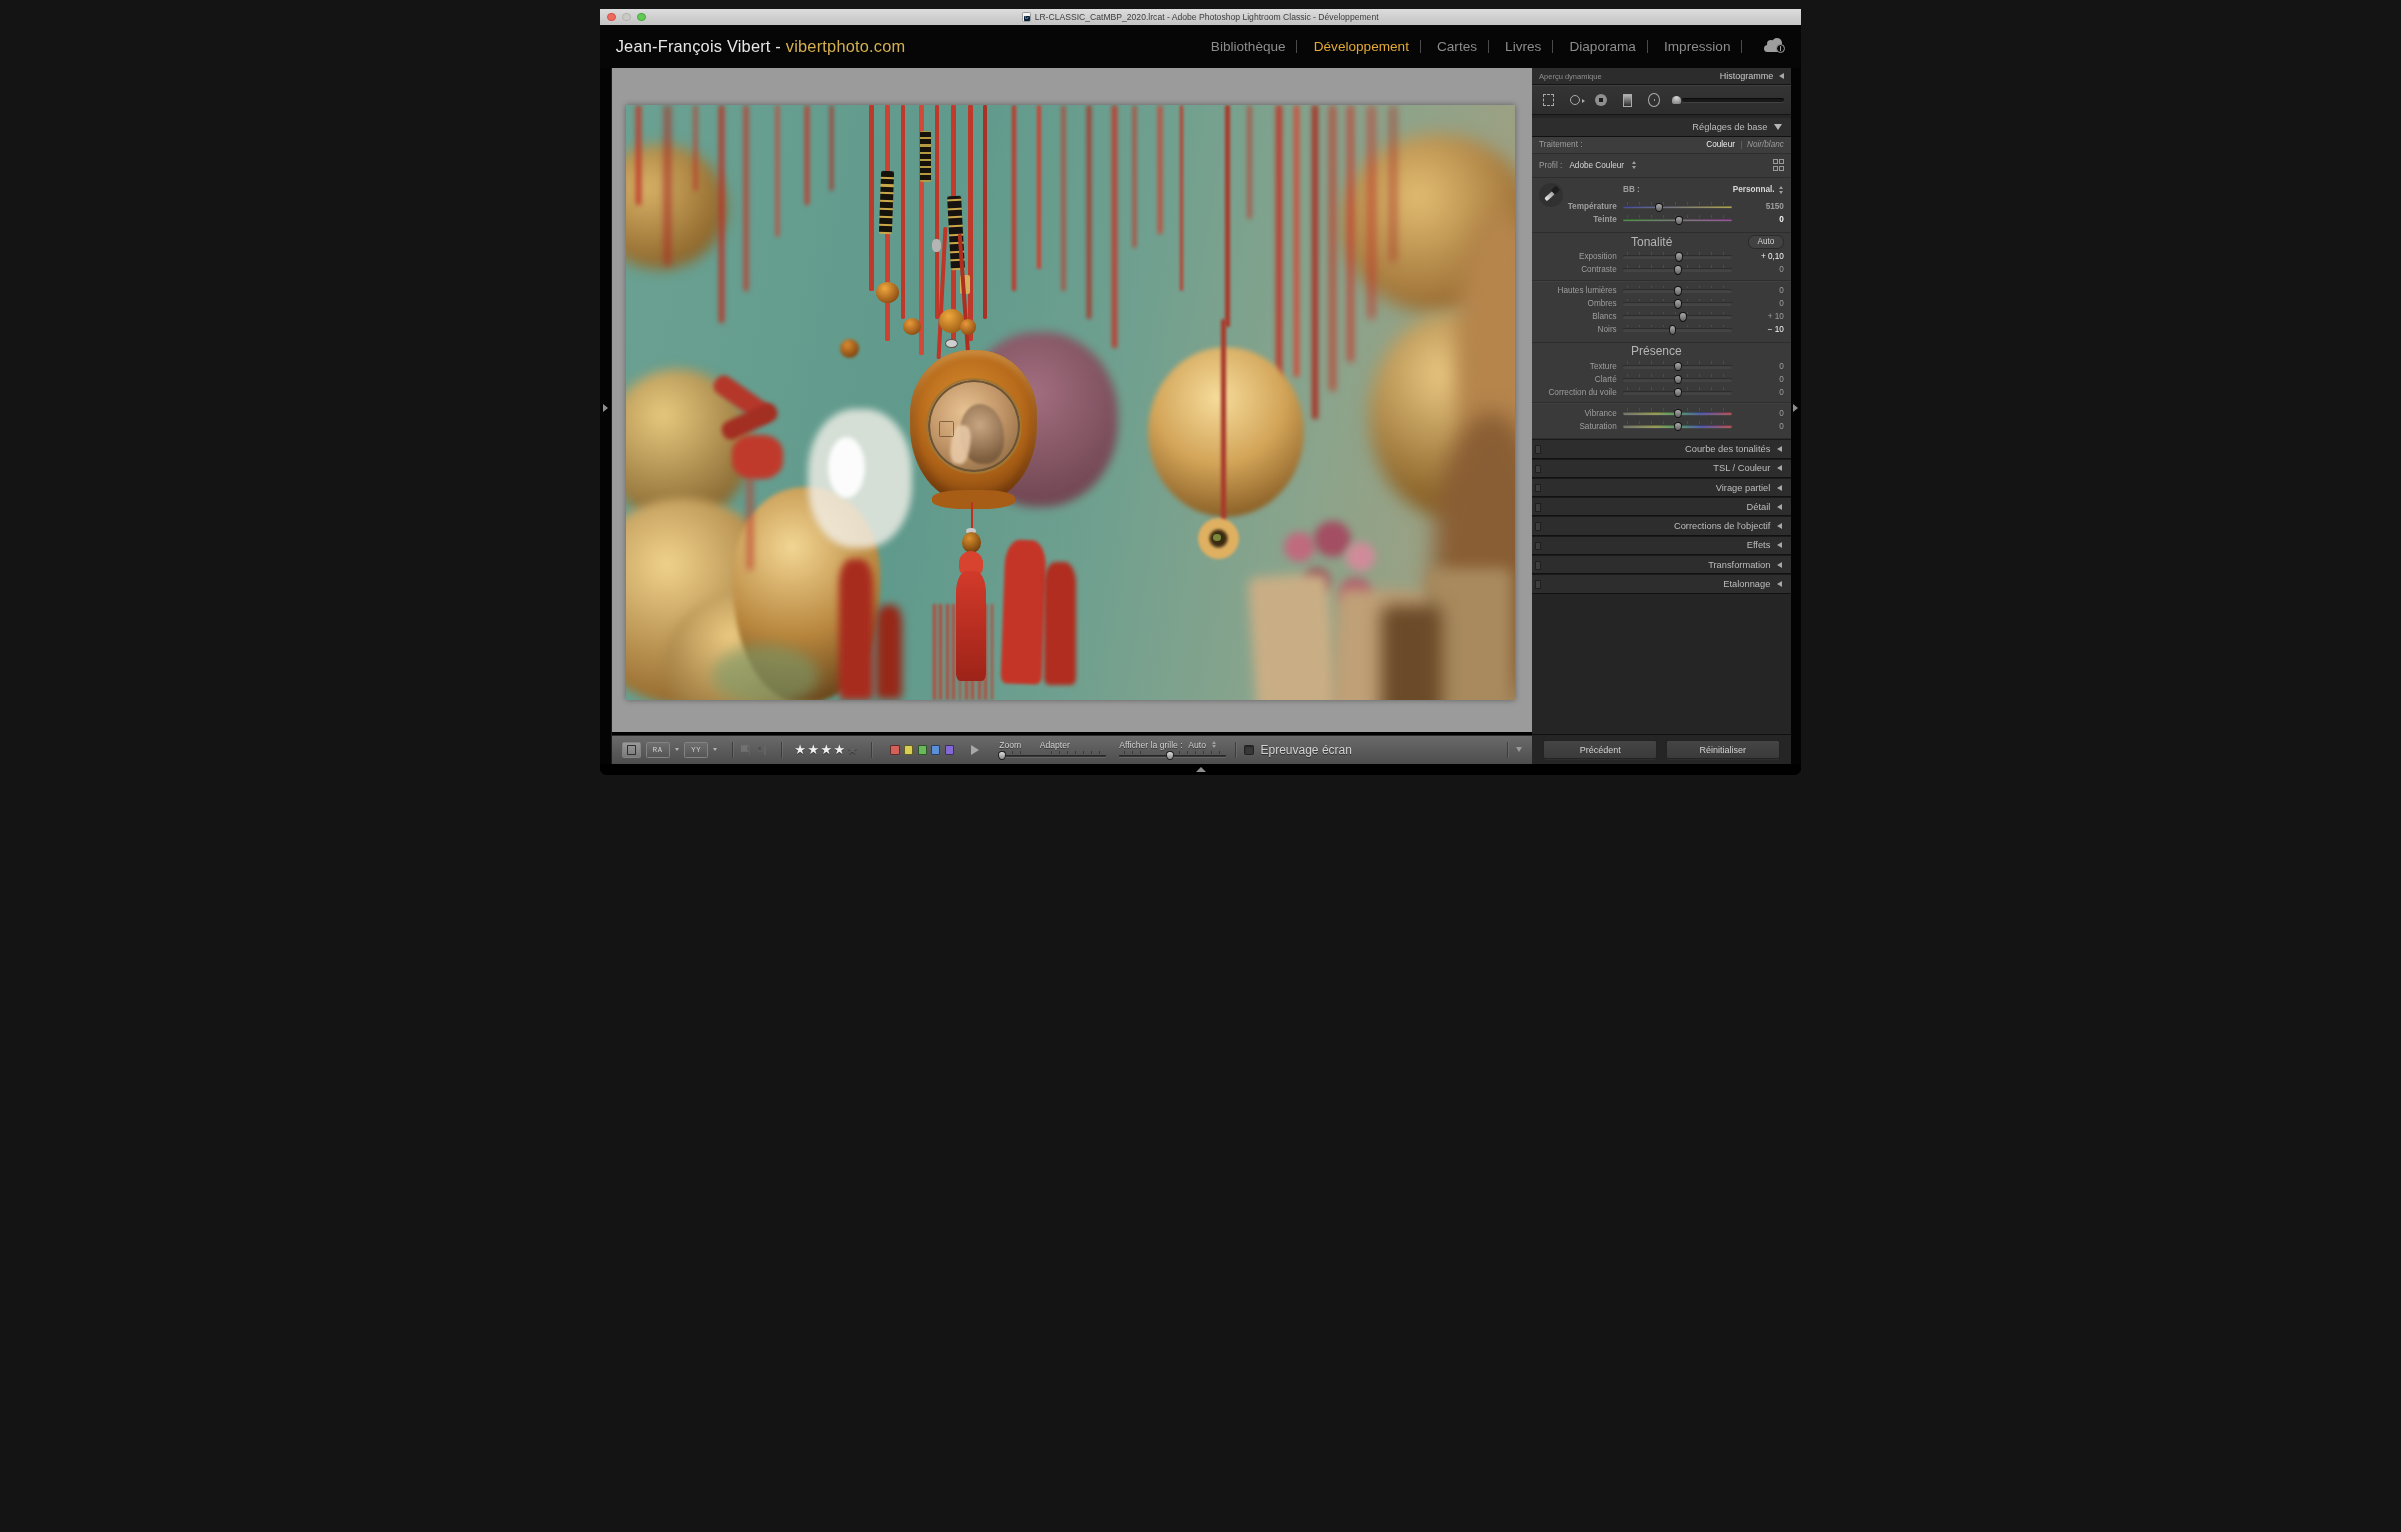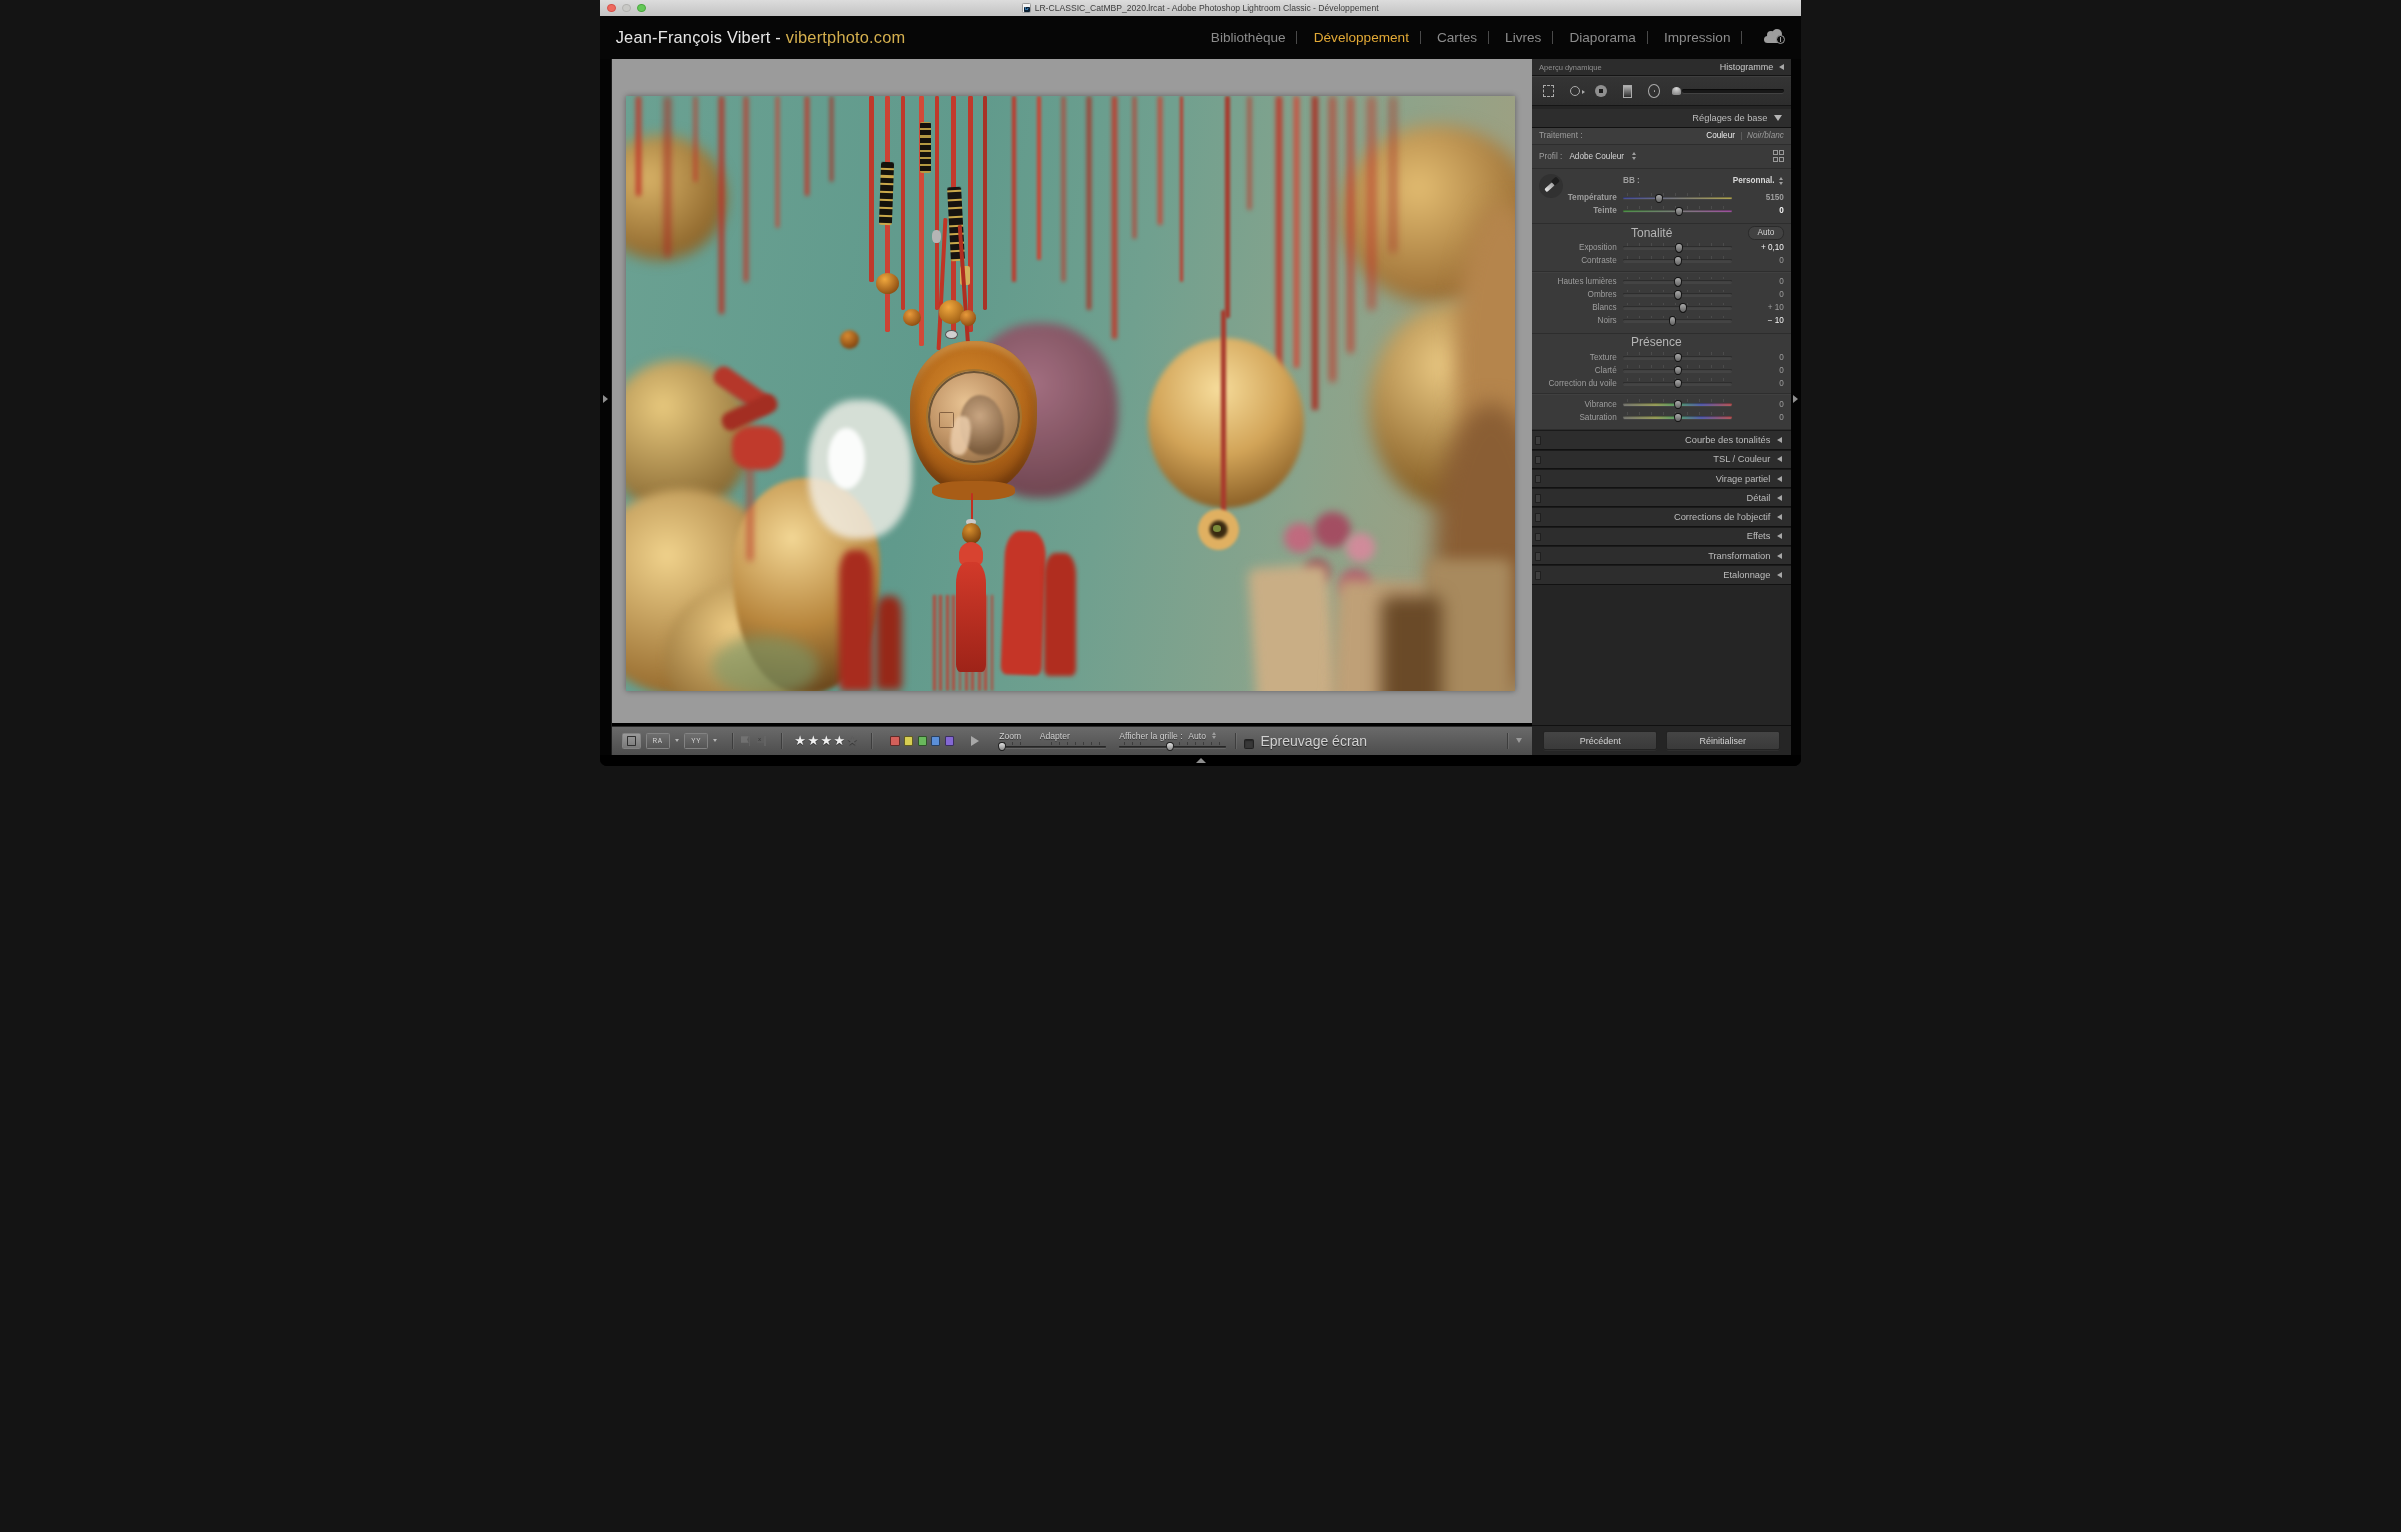--- a/index.html
+++ b/index.html
@@ -1,18 +1,18 @@
 <!DOCTYPE html>
 <html style="font-size:11.4px"><head>
 <meta charset="utf-8">
 <style>
   html,body{margin:0;padding:0;background:#141414;}
   *{box-sizing:border-box;}
   body{font-family:"Liberation Sans",sans-serif;-webkit-font-smoothing:antialiased;}
-  .screen{position:relative;width:1201px;height:766px;margin:0 auto;background:#000;
+  .screen{position:relative;width:1201px;height:766px;margin:9px auto;background:#000;
           border-radius:0 0 7.1px 7.1px;overflow:hidden;}
 
   
   .titlebar{position:absolute;left:0;top:0;width:100%;height:15.7px;
     background:linear-gradient(#dcdcdc,#c3c3c3);display:flex;align-items:center;}
   .lights{position:absolute;left:7.1px;top:0;height:15.7px;display:flex;align-items:center;gap:6.4px;}
   .light{width:8.6px;height:8.6px;border-radius:50%;}
   .light.red{background:#ee6a5f;border:0.7px solid #d5524b;}
   .light.gray{background:#c9c9c6;border:0.7px solid #b2b2af;}
   .light.green{background:#64c857;border:0.7px solid #4aa73e;}
@@ -97,21 +97,21 @@
     background:#3f3f3f;box-shadow:inset 0 0.7px 1.4px rgba(0,0,0,.6),0 0.7px 0 rgba(255,255,255,.15);}
   .mini-thumb{position:absolute;top:0;width:7.9px;height:9.3px;margin-left:-3.6px;
     background:linear-gradient(#e0e0e0,#8a8a8a);border:0.7px solid #222;
     border-radius:50% 50% 50% 50%/40% 40% 60% 60%;}
   .gc-top{display:flex;align-items:center;gap:5.7px;font-size:8.6px;color:#d2d2d2;text-shadow:0 0.7px 0.7px rgba(0,0,0,.5);}
   .spinner{position:relative;width:5.7px;height:7.9px;display:inline-block;}
   .spinner:before{content:"";position:absolute;left:0.7px;top:0;border-left:2.5px solid transparent;
     border-right:2.5px solid transparent;border-bottom:3.2px solid #9f9f9f;}
   .spinner:after{content:"";position:absolute;left:0.7px;bottom:0;border-left:2.5px solid transparent;
     border-right:2.5px solid transparent;border-top:3.2px solid #9f9f9f;}
-  .softproof{display:flex;align-items:flex-end;gap:6.4px;font-size:14px;color:#d2d2d2;
+  .softproof{display:flex;align-items:center;gap:6.4px;font-size:12px;color:#d2d2d2;
     text-shadow:0 0.7px 0.7px rgba(0,0,0,.5);cursor:pointer;}
   .checkbox{width:10px;height:10px;background:#383838;border:0.7px solid #222;border-radius:1.4px;
     box-shadow:inset 0 0.7px 1.4px rgba(0,0,0,.5);}
   .tb-right{margin-left:auto;display:flex;align-items:center;}
 
   
   .rp-header{height:17px;background:#2c2c2c;border-bottom:0.7px solid #141414;display:flex;
     align-items:center;justify-content:space-between;padding:0 7.1px;}
   .rp-preview{font-size:7.5px;color:#8f8f8f;}
   .rp-hist{display:flex;align-items:center;gap:5.7px;font-size:9px;color:#cacaca;cursor:pointer;}

